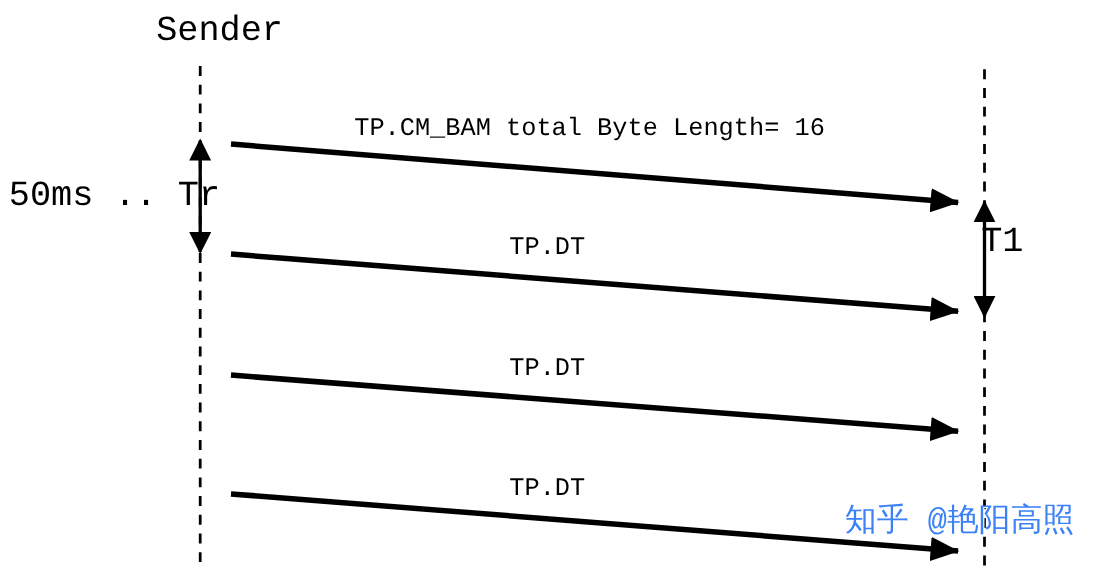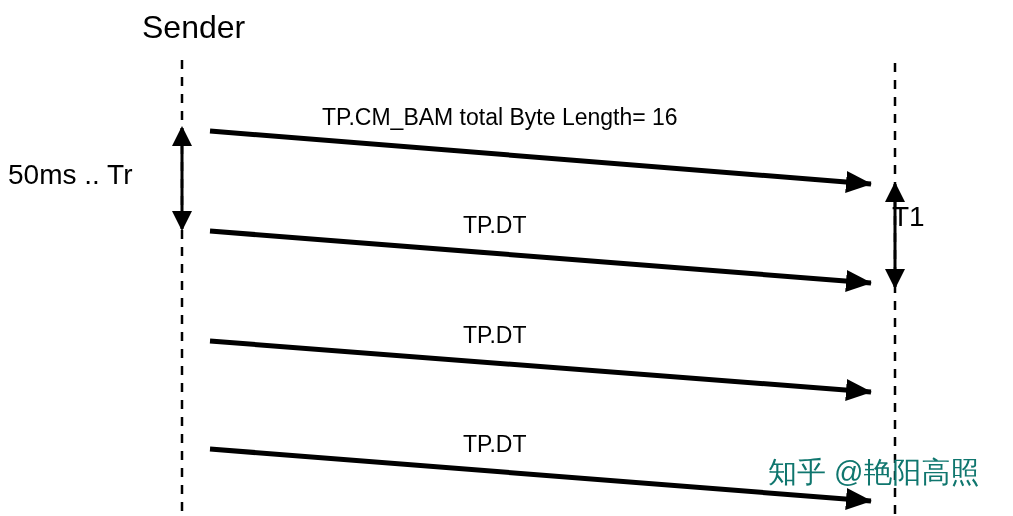--- a/index.html
+++ b/index.html
@@ -4,37 +4,38 @@
 <style>
   * { margin: 0; padding: 0; box-sizing: border-box; }
   html, body { background: #ffffff; }
   body { font-family: "Liberation Sans", sans-serif; }
   .stage {
     position: relative;
     width: 1013px;
     height: 516px;
     background: #ffffff;
     overflow: hidden;
+    font-family: Liberation Mono, monospace;
   }
   .stage svg { position: absolute; left: 0; top: 0; }
   .label {
     position: absolute;
     color: #000000;
     white-space: nowrap;
     line-height: 1.1;
   }
   .actor-label { font-size: 32px; }
   .msg-label { font-size: 23px; }
-  .timing-label { font-size: 28px; }
+  .timing-label { font-size: 32px; }
   .watermark {
     position: absolute;
     left: 768px;
     top: 453px;
     font-size: 29px;
-    color: #0f766e;
+    color: #3b82f6;
     text-shadow: 1px 1px 0 #ffffff;
     white-space: nowrap;
   }
 </style>
 </head>
 <body>
 
 <div class="stage">
 
   <svg width="1013" height="516" viewBox="0 0 1013 516">

